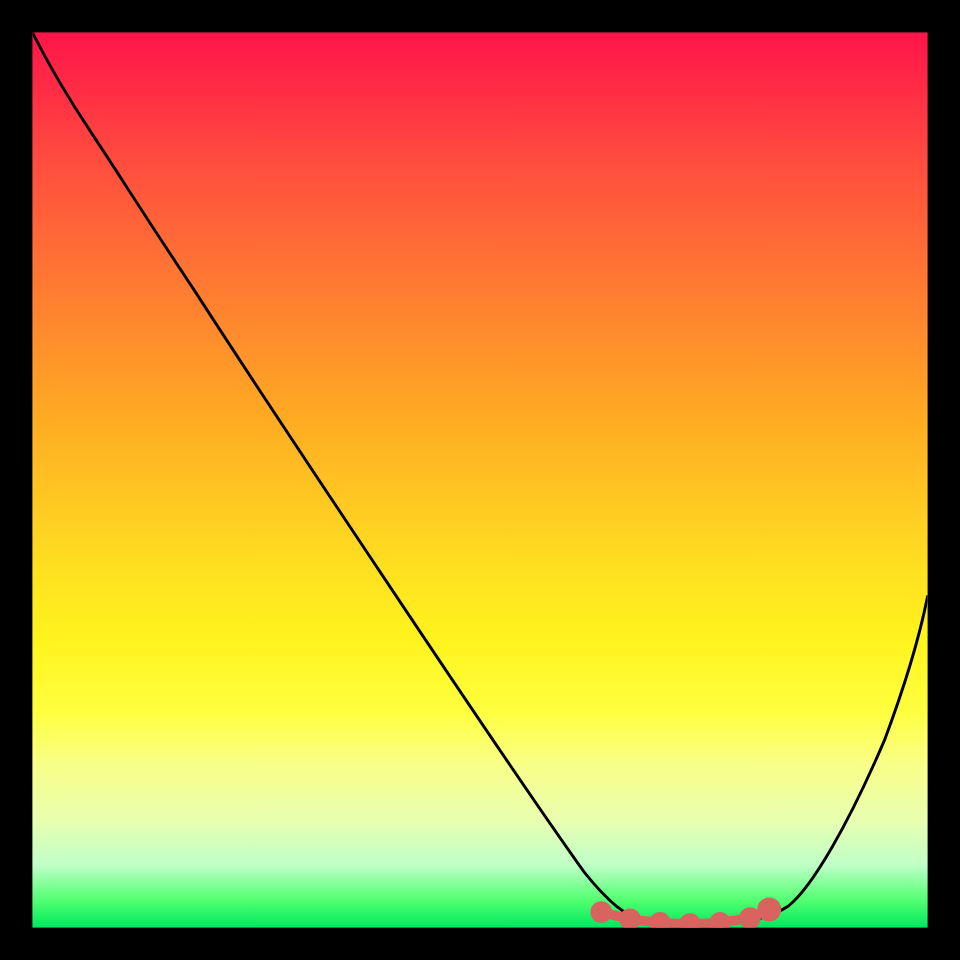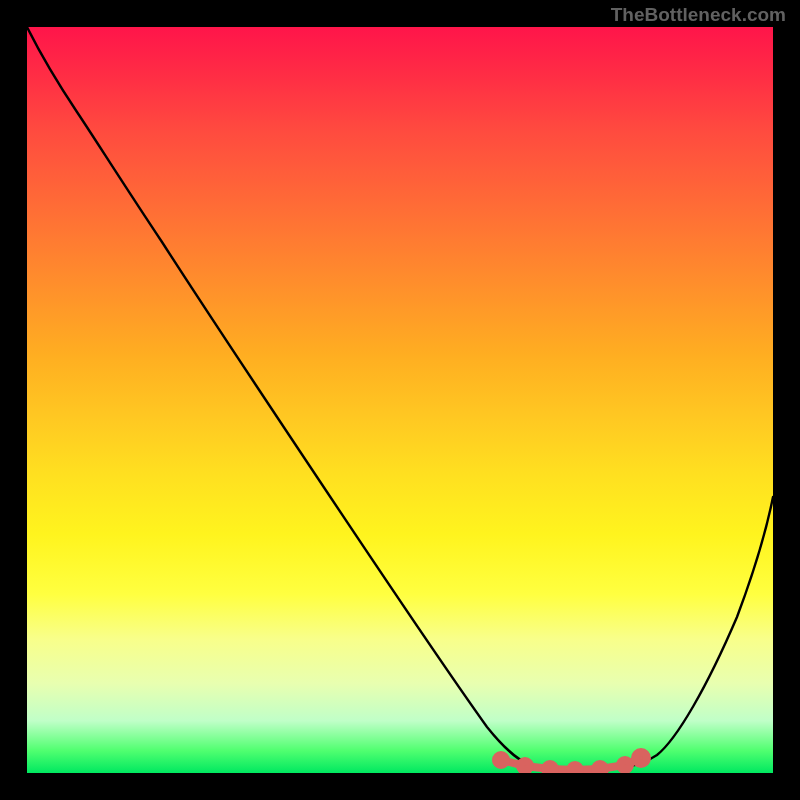--- a/index.html
+++ b/index.html
@@ -81,14 +81,13 @@
         <circle cx="474" cy="733" r="5"></circle>
         <circle cx="498" cy="739" r="5"></circle>
         <circle cx="523" cy="742" r="5"></circle>
         <circle cx="548" cy="743" r="5"></circle>
         <circle cx="573" cy="742" r="5"></circle>
         <circle cx="598" cy="738" r="5"></circle>
         <circle cx="614" cy="731" r="6"></circle>
       </g>
     </svg>
   </div>
-  <div class="watermark">TheBottleneck.com</div>
 </div>
 
 </body></html>

